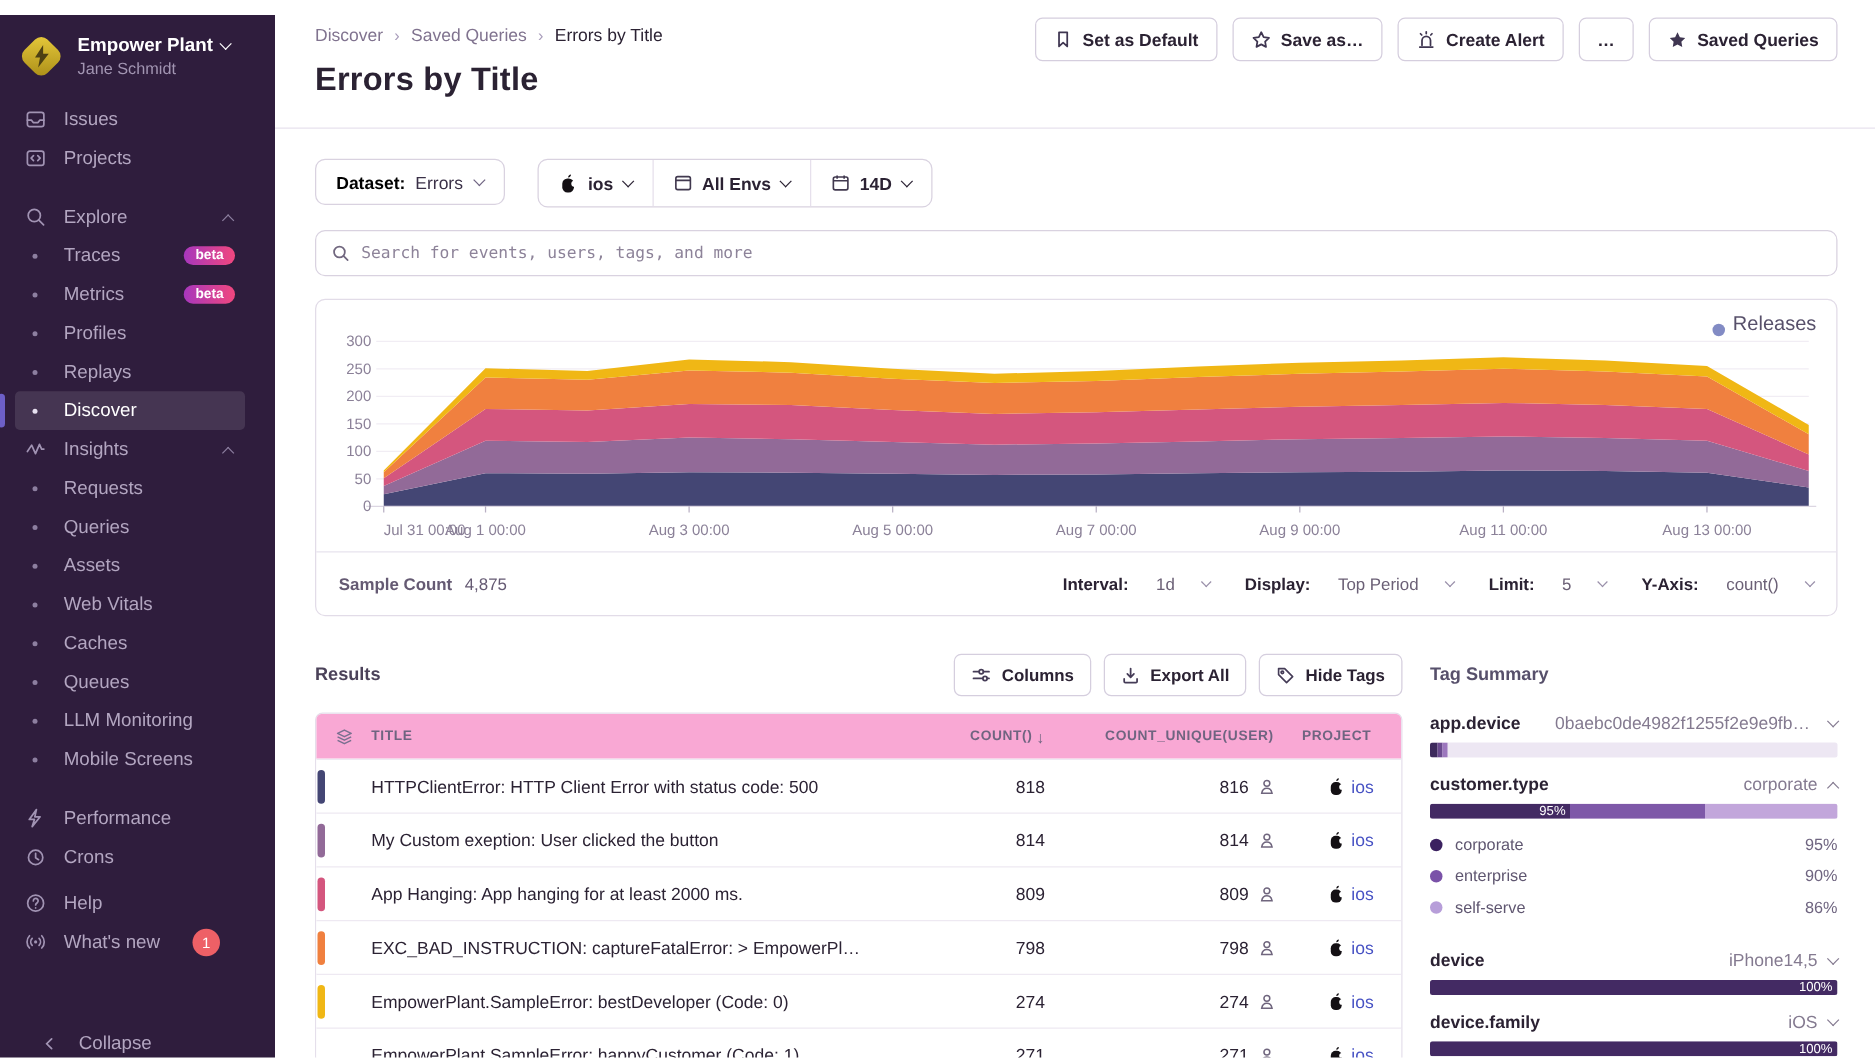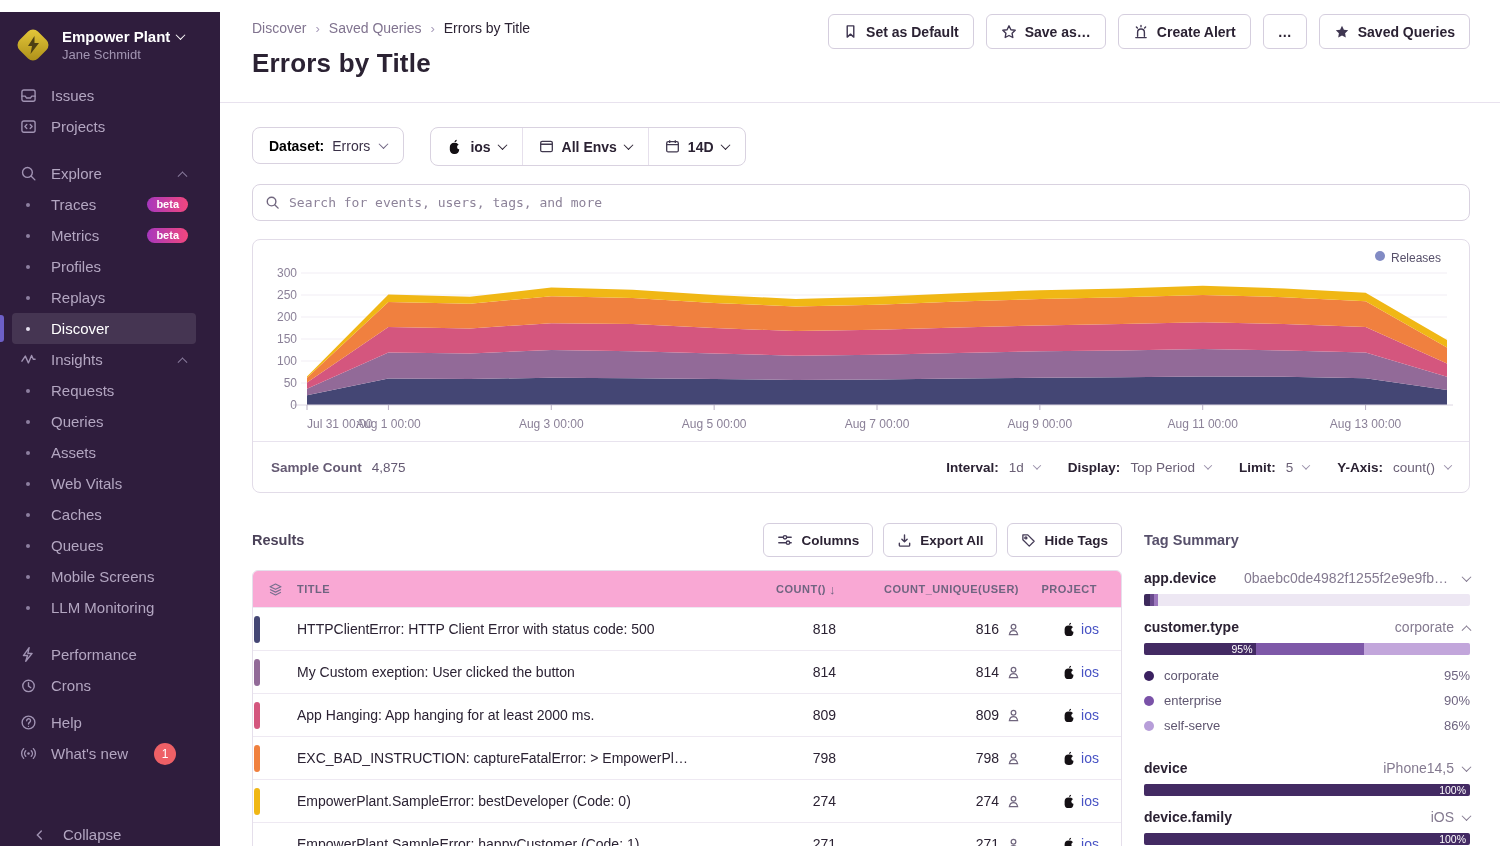--- a/index.html
+++ b/index.html
@@ -51,28 +51,28 @@
   .fseg + .fseg { border-left:1px solid #e6e0ec; }
   .fseg .ico { display:flex; color:#41394f; }
 
   
   .search-bar { display:flex; align-items:center; gap:9px; height:37px; border:1px solid #d9d2e0; border-radius:8px; padding:0 12px; margin-bottom:18px; background:#fff; }
   .search-bar input { border:none; outline:none; flex:1; font-family:"DejaVu Sans Mono",monospace; font-size:13px; color:#2b2233; background:transparent; }
   .search-bar input::placeholder { color:#8d8399; }
 
   
   .chart-panel { border:1px solid #e2dce8; border-radius:8px; background:#fff; height:254px; position:relative; }
-  .chart-legend { position:absolute; top:11px; right:28px; display:flex; align-items:flex-start; gap:6px; font-size:12px; color:#57506a; cursor:pointer; }
+  .chart-legend { position:absolute; top:11px; right:16px; display:flex; align-items:flex-end; gap:6px; font-size:16px; color:#57506a; cursor:pointer; }
   .chart-legend .dot { width:10px; height:10px; border-radius:50%; background:#828bc4; }
   .chart-svg { position:absolute; left:0; top:0; }
   .chart-footer { position:absolute; left:0; right:0; bottom:0; height:51px; border-top:1px solid #e8e3ee; display:flex; align-items:center; padding:0 18px; font-size:13.5px; }
   .sample { color:#655a73; }
   .sample b { font-weight:bold; margin-right:10px; }
   .cf-controls { margin-left:auto; display:flex; gap:28px; }
-  .cf-item { display:flex; align-items:center; gap:10px; cursor:pointer; }
+  .cf-item { display:flex; align-items:center; gap:22px; cursor:pointer; }
   .cf-item b { color:#2b2233; }
   .cf-item .val { color:#6b6076; }
   .cf-item .chev { color:#9a90aa; width:6px; height:6px; }
 
   
   .results-wrap { display:flex; gap:22px; margin-top:30px; }
   .results-left { flex:1; min-width:0; }
   .results-head { display:flex; align-items:center;justify-content:space-between; }
   .results-title { font-size:14.5px; font-weight:bold; color:#4b4259; }
   .results-actions { margin-left:auto; display:flex; gap:10px; }
@@ -233,27 +233,27 @@
       <div class="nav-row">
         <span class="nicon">
           <span class="bullet"></span>
         </span>
         <span>Queues</span>
       </div>
       <div class="nav-row">
         <span class="nicon">
           <span class="bullet"></span>
         </span>
+        <span>LLM Monitoring</span>
+      </div>
+      <div class="nav-row">
+        <span class="nicon">
+          <span class="bullet"></span>
+        </span>
         <span>Mobile Screens</span>
-      </div>
-      <div class="nav-row">
-        <span class="nicon">
-          <span class="bullet"></span>
-        </span>
-        <span>LLM Monitoring</span>
       </div>
       <div class="nav-row" style="margin-top: 16px;">
         <span class="nicon">
           <svg class="i" width="17" height="17" viewBox="0 0 16 16" fill="none" stroke="currentColor" stroke-width="1.3" stroke-linecap="round" stroke-linejoin="round">
             <path d="M8.6 1.6 3.2 9h3.9l-1.7 5.4L11.4 7H7.4z"></path>
           </svg>
         </span>
         <span>Performance</span>
       </div>
       <div class="nav-row">

